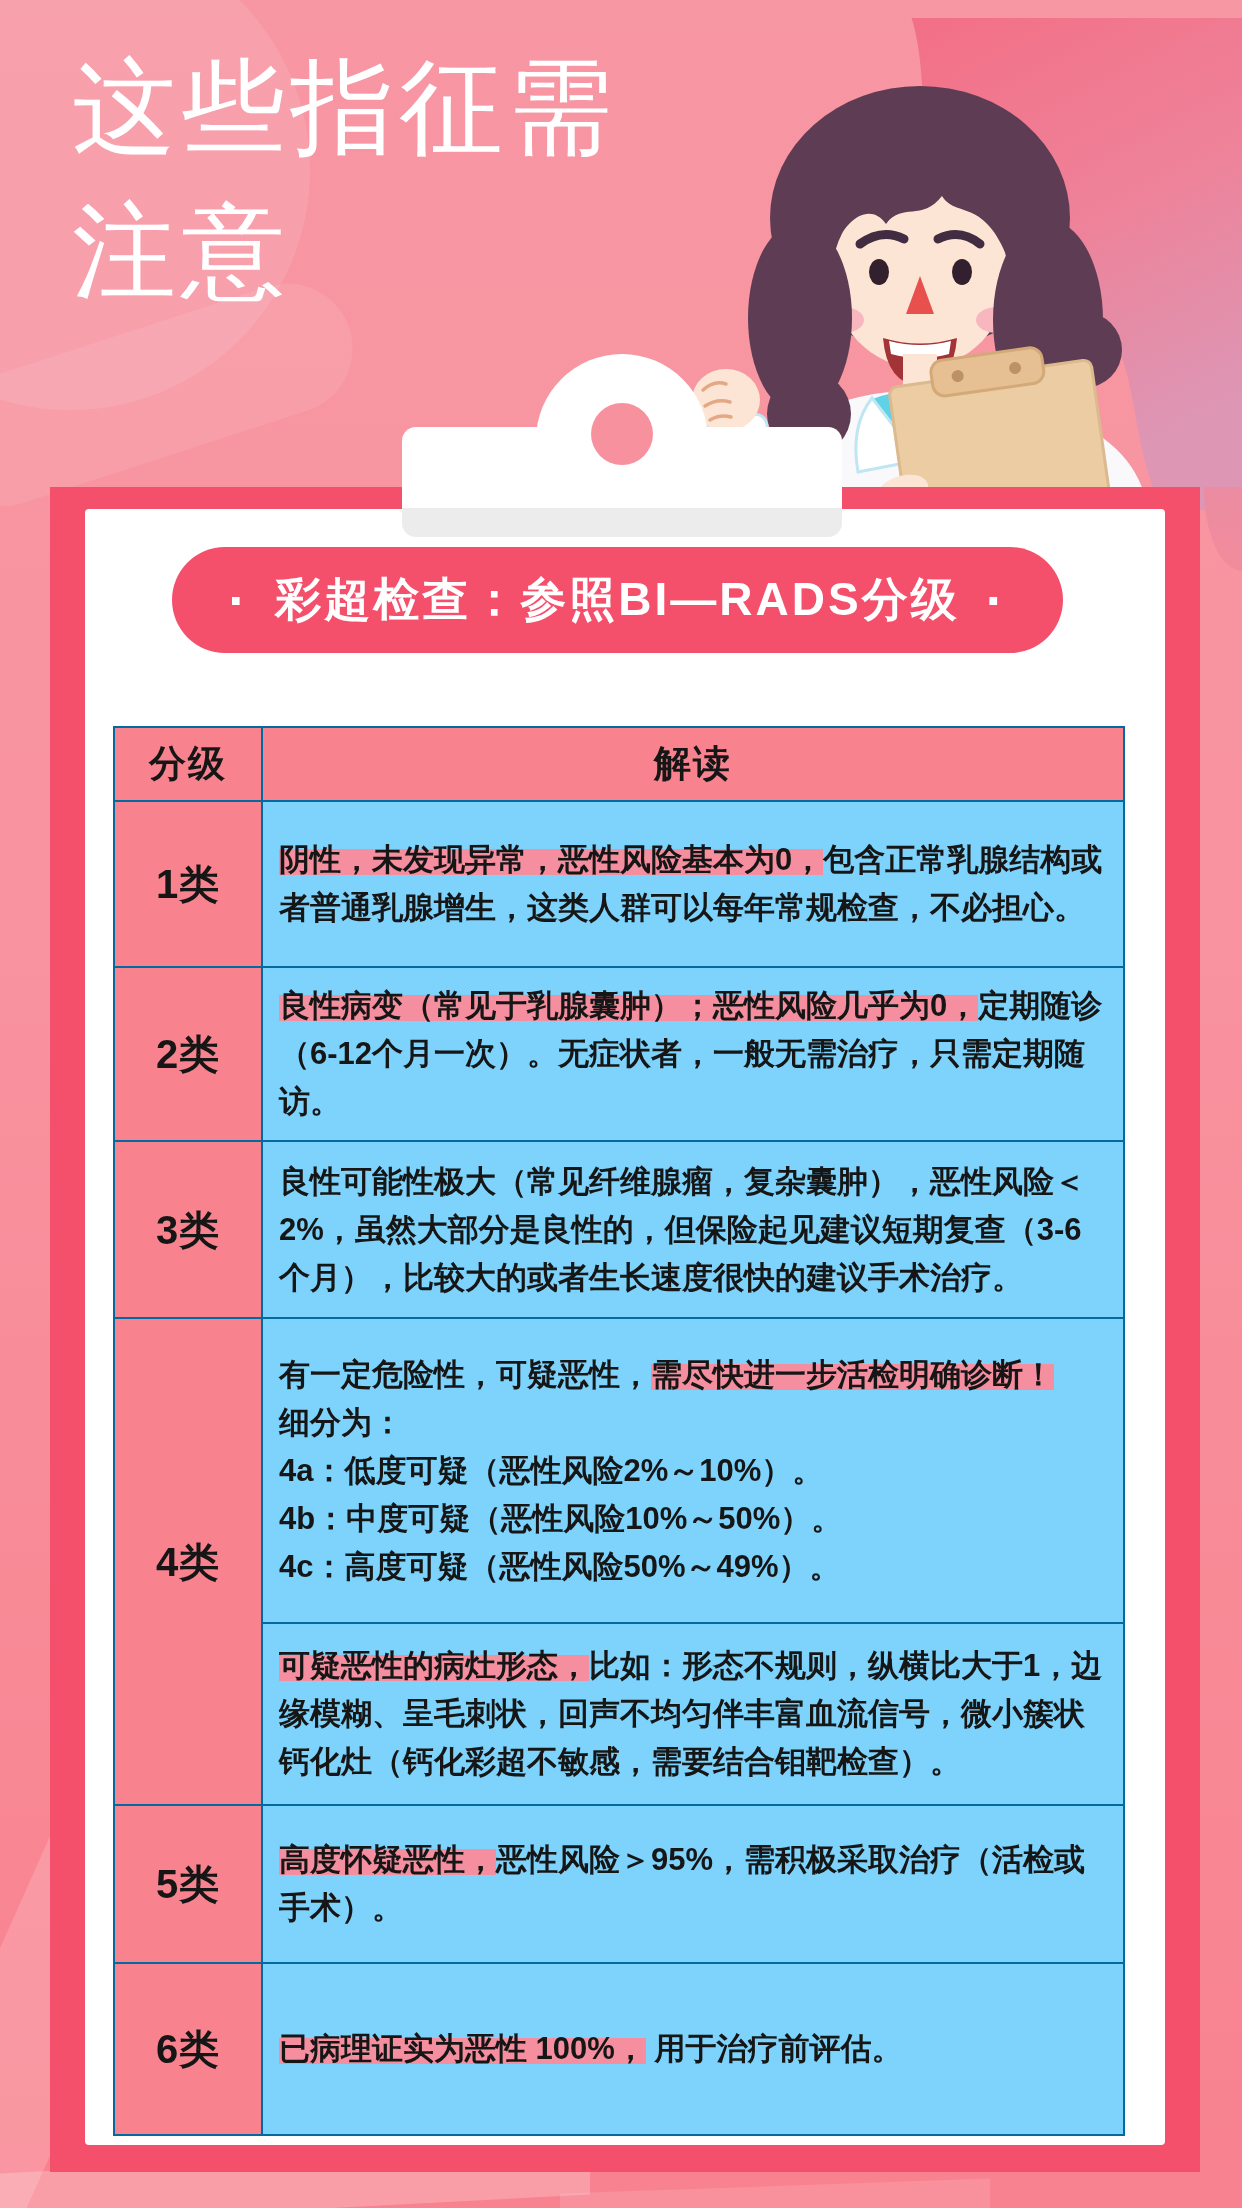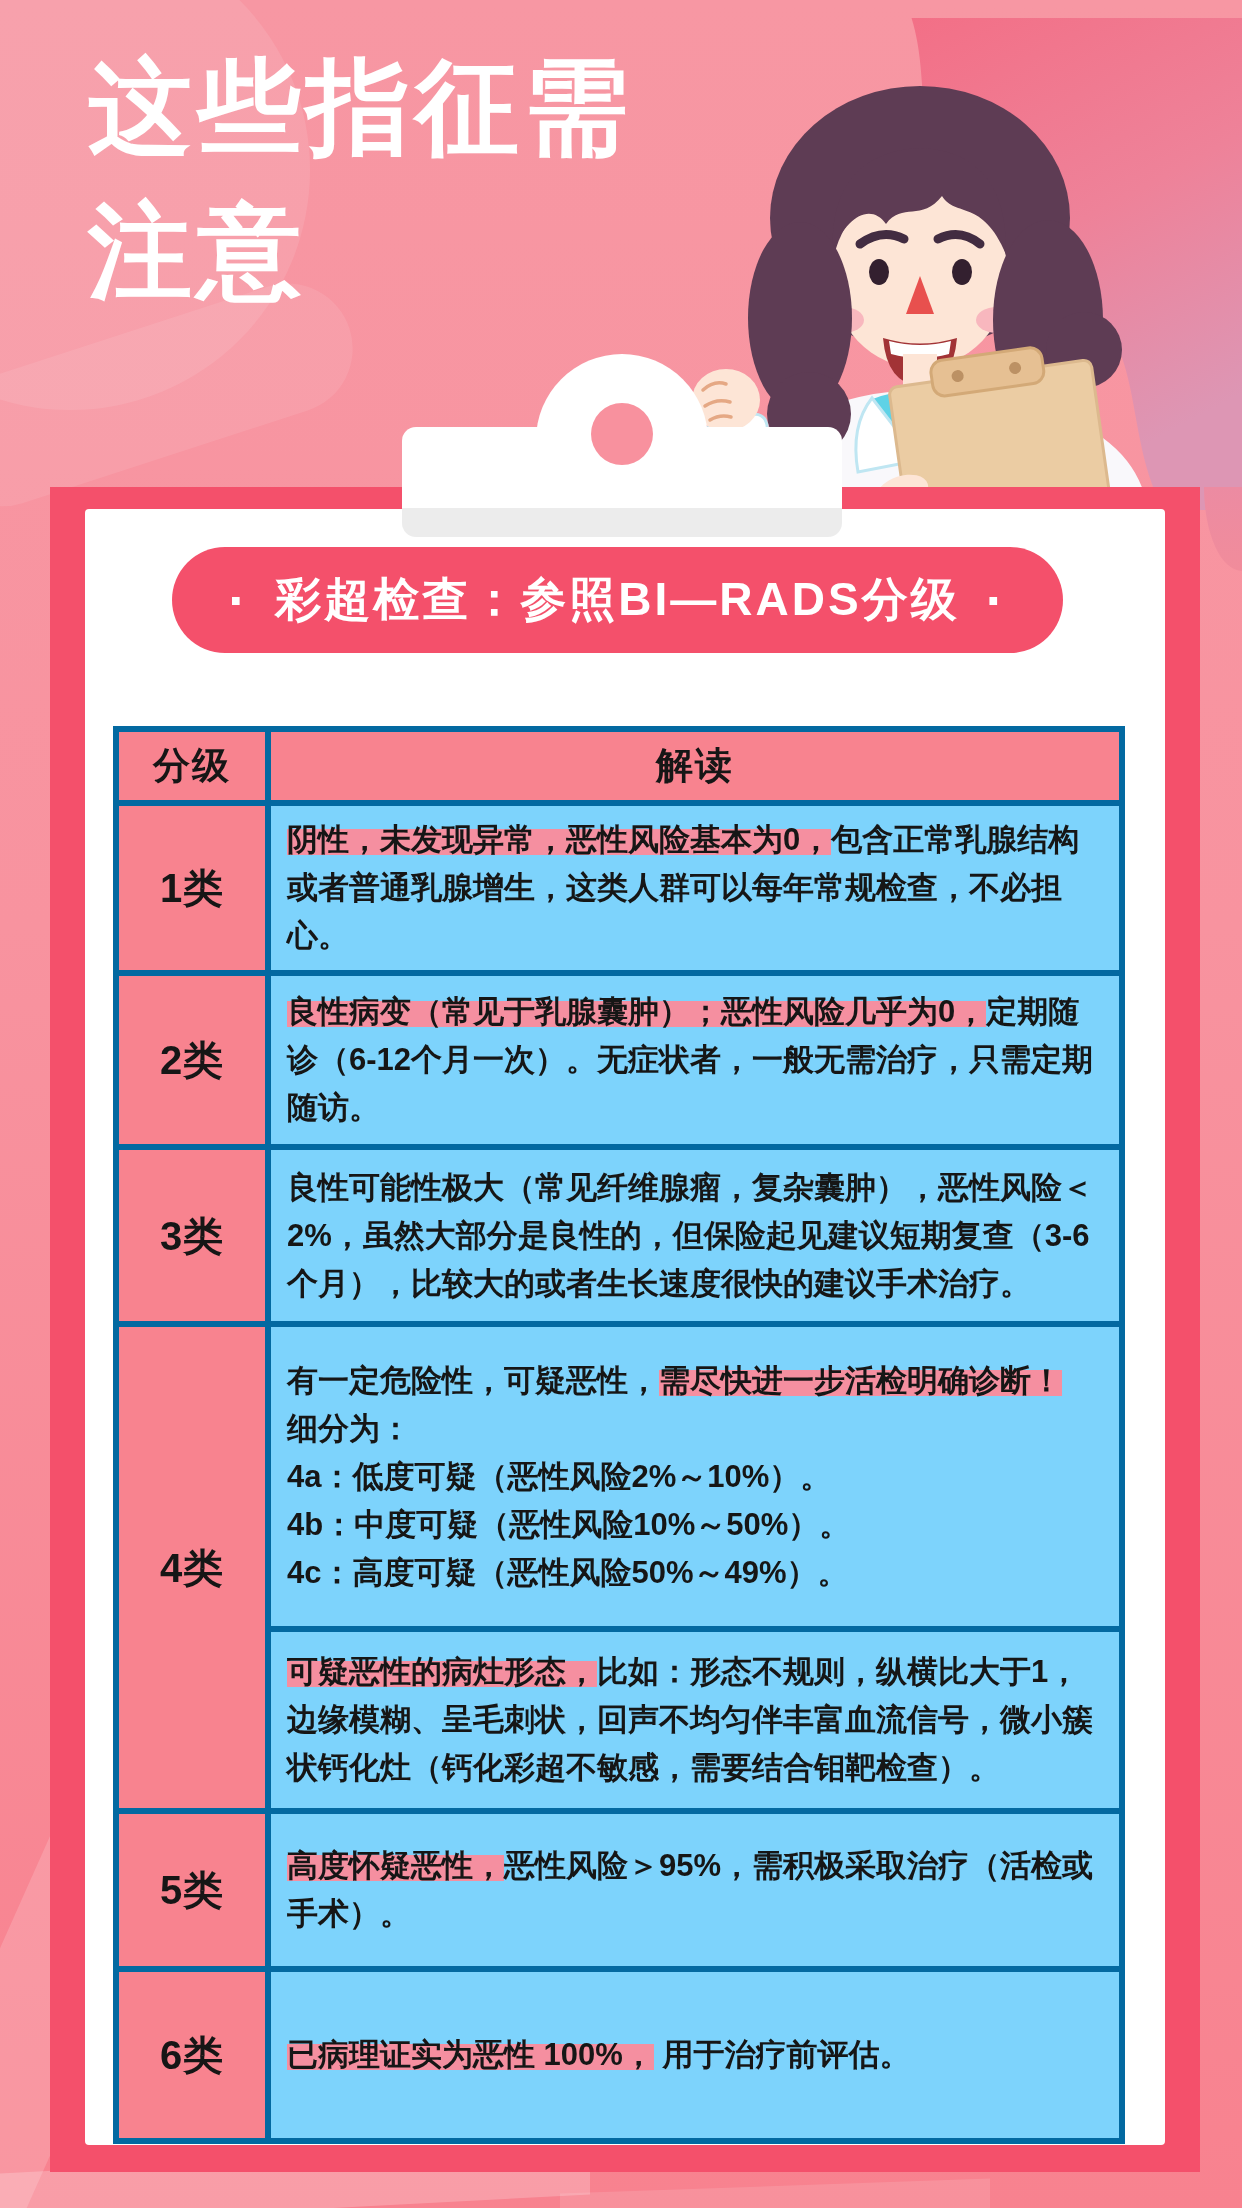--- a/index.html
+++ b/index.html
@@ -37,22 +37,22 @@
     background:rgba(255,255,255,0.12);transform:skewY(-2deg);z-index:1;
   }
   .blob-corner-right{
     position:absolute;right:0;top:487px;width:38px;height:84px;
     background:linear-gradient(180deg,#ec8ba2,#f18c9b);
     border-bottom-left-radius:100%;z-index:2;
   }
   
   .title{
     position:absolute;left:72px;top:36px;z-index:1;
-    color:#ffffff;font-weight:700;
-    font-size:104px;line-height:1.38;letter-spacing:5px;margin-left:16px;
+    color:#ffffff;font-weight:400;
+    font-size:104px;line-height:1.38;letter-spacing:5px;
   }
   
   .doctor{
     position:absolute;right:0;top:18px;width:640px;height:492px;
     z-index:1;overflow:hidden;
   }
   
   .red-frame{
     position:absolute;left:50px;top:487px;width:1150px;height:1685px;
     background:#f4506b;z-index:2;
@@ -84,21 +84,21 @@
     color:#ffffff;font-weight:800;font-size:46px;letter-spacing:3px;
   }
   .badge .dot{font-size:54px;font-weight:900;line-height:1;}
   
   .grade-table{
     position:absolute;left:28px;top:217px;width:1012px;height:1378px;
     border-collapse:collapse;table-layout:fixed;
     font-size:31px;font-weight:700;color:#161616;line-height:48px;
   }
   .grade-table td,.grade-table th{
-    border:6px solid #0369a1;vertical-align:middle;
+    border:2px solid #0369a1;vertical-align:middle;
   }
   .grade-table th{
     background:#f8838f;font-size:37px;font-weight:800;letter-spacing:2px;
     text-align:center;
   }
   .grade-table td.label{
     background:#f8838f;width:144px;text-align:center;
     font-size:40px;font-weight:800;letter-spacing:1px;
   }
   .grade-table td.cell{

